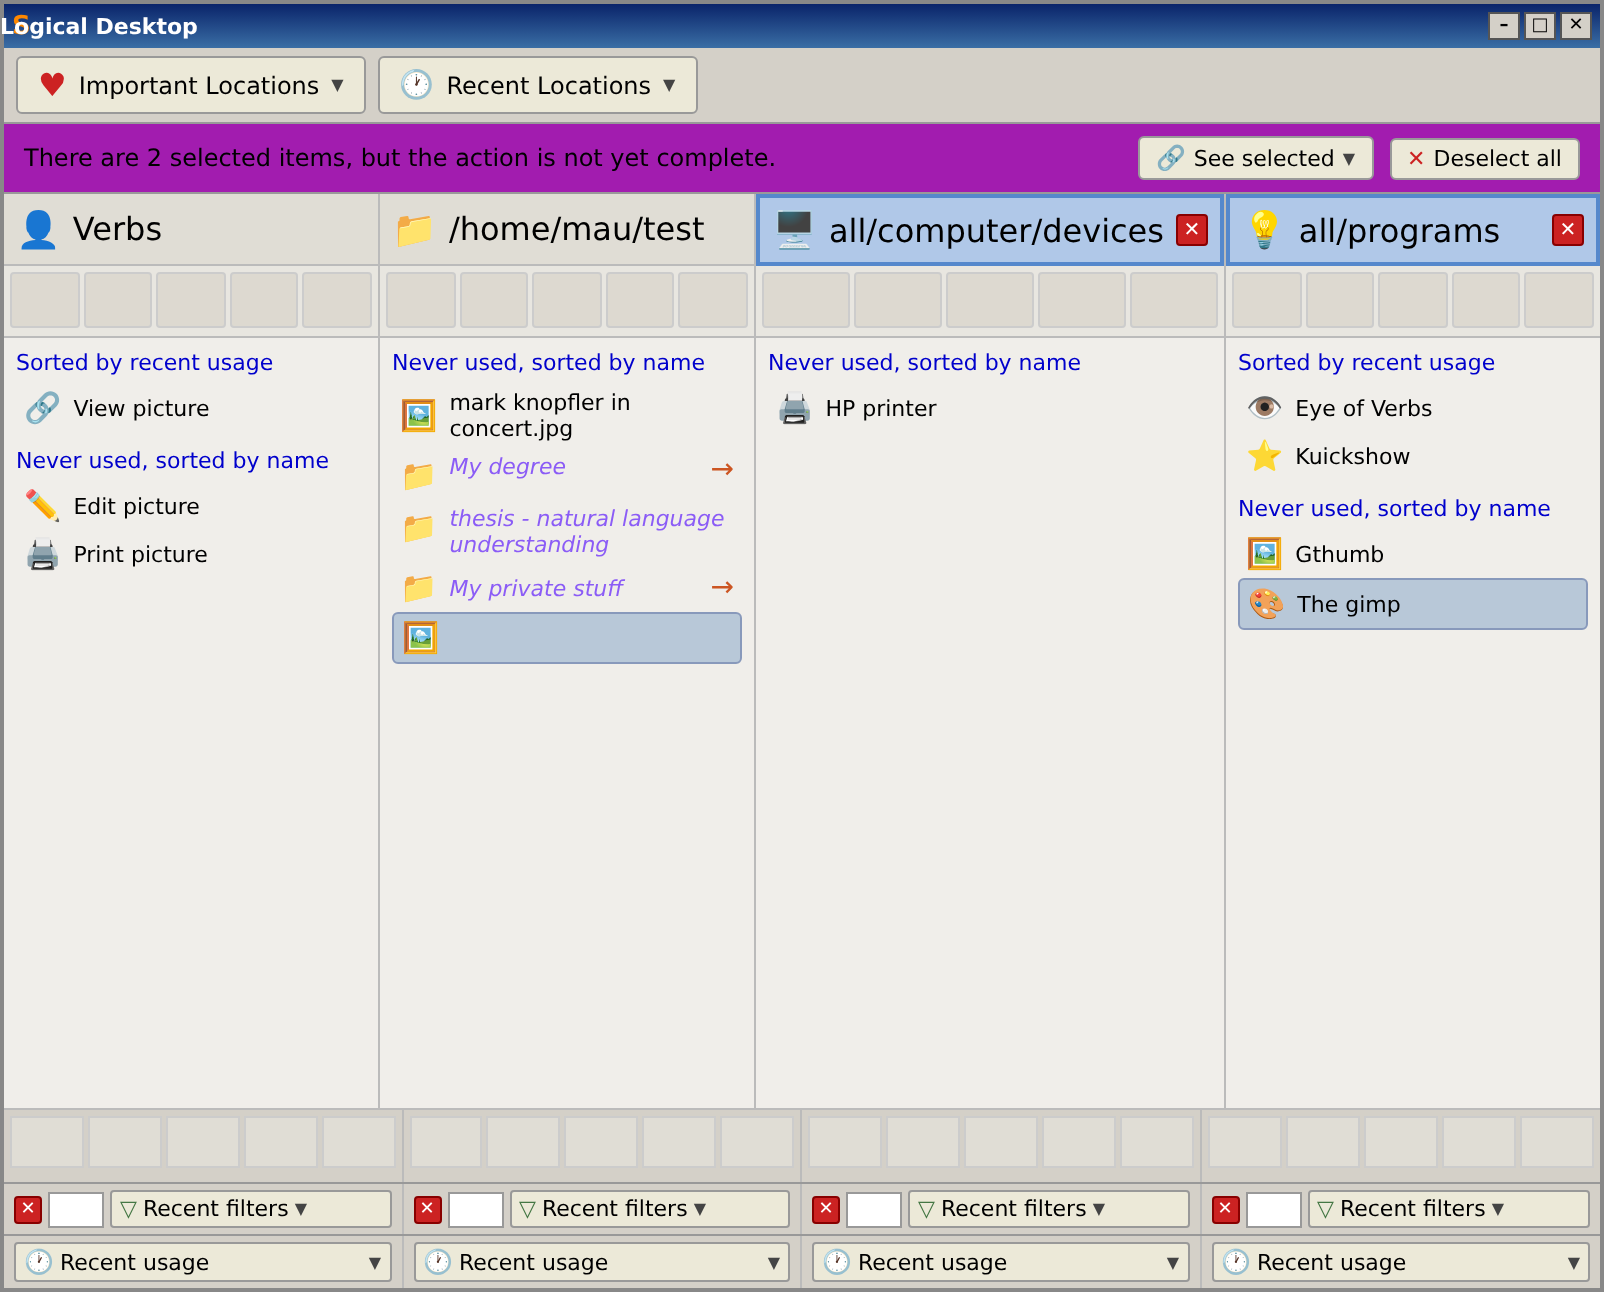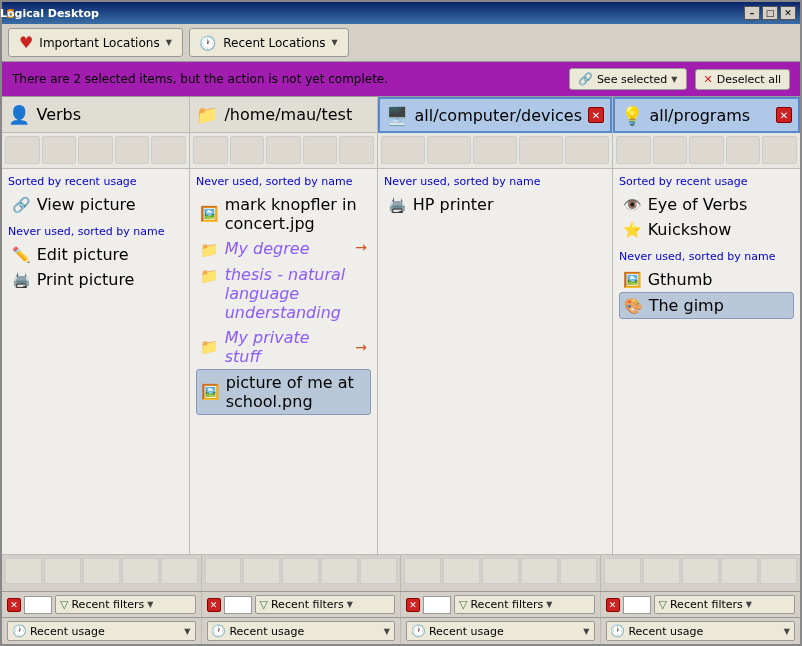--- a/index.html
+++ b/index.html
@@ -169,21 +169,21 @@
     }
     .item-row {
       display: flex;
       align-items: center;
       gap: 6px;
       padding: 3px 4px;
       cursor: pointer;
       border-radius: 3px;
     }
     .item-row.selected { background: #b0c4de; }
-    .item-label { font-size: 16px; }
+    .item-label { font-size: 11px; }
     .item-label.grayed { color: #8b5cf6; font-style: italic; }
     .bottom-section {
       border-top: 1px solid #bbb;
       background: #d4d0c8;
     }
     .mini-row {
       display: grid;
       grid-template-columns: repeat(5, 1fr);
       gap: 2px;
       min-height: 30px;
@@ -367,21 +367,20 @@
           <span style="font-size:15px;margin-top:2px;">📁</span>
           <span class="item-label grayed">thesis - natural language understanding</span>
         </div>
         <div class="item-row">
           <span style="font-size:15px;">📁</span>
           <span class="item-label grayed">My private stuff</span>
           <span style="margin-left:auto;font-size:14px;color:#cc5522;">→</span>
         </div>
         <div class="item-row selected" style="background:#b8c8d8;border:1px solid #8899bb;">
           <span style="font-size:15px;">🖼️</span>
-          <span class="item-label">picture of me at school.png</span>
         </div>
       </div>
     </div>
 
     <div class="column">
       <div class="column-header selected-header">
         <span style="font-size:18px;">🖥️</span>
         <span class="col-title">all/computer/devices</span>
         <div class="close-btn">✕</div>
       </div>

